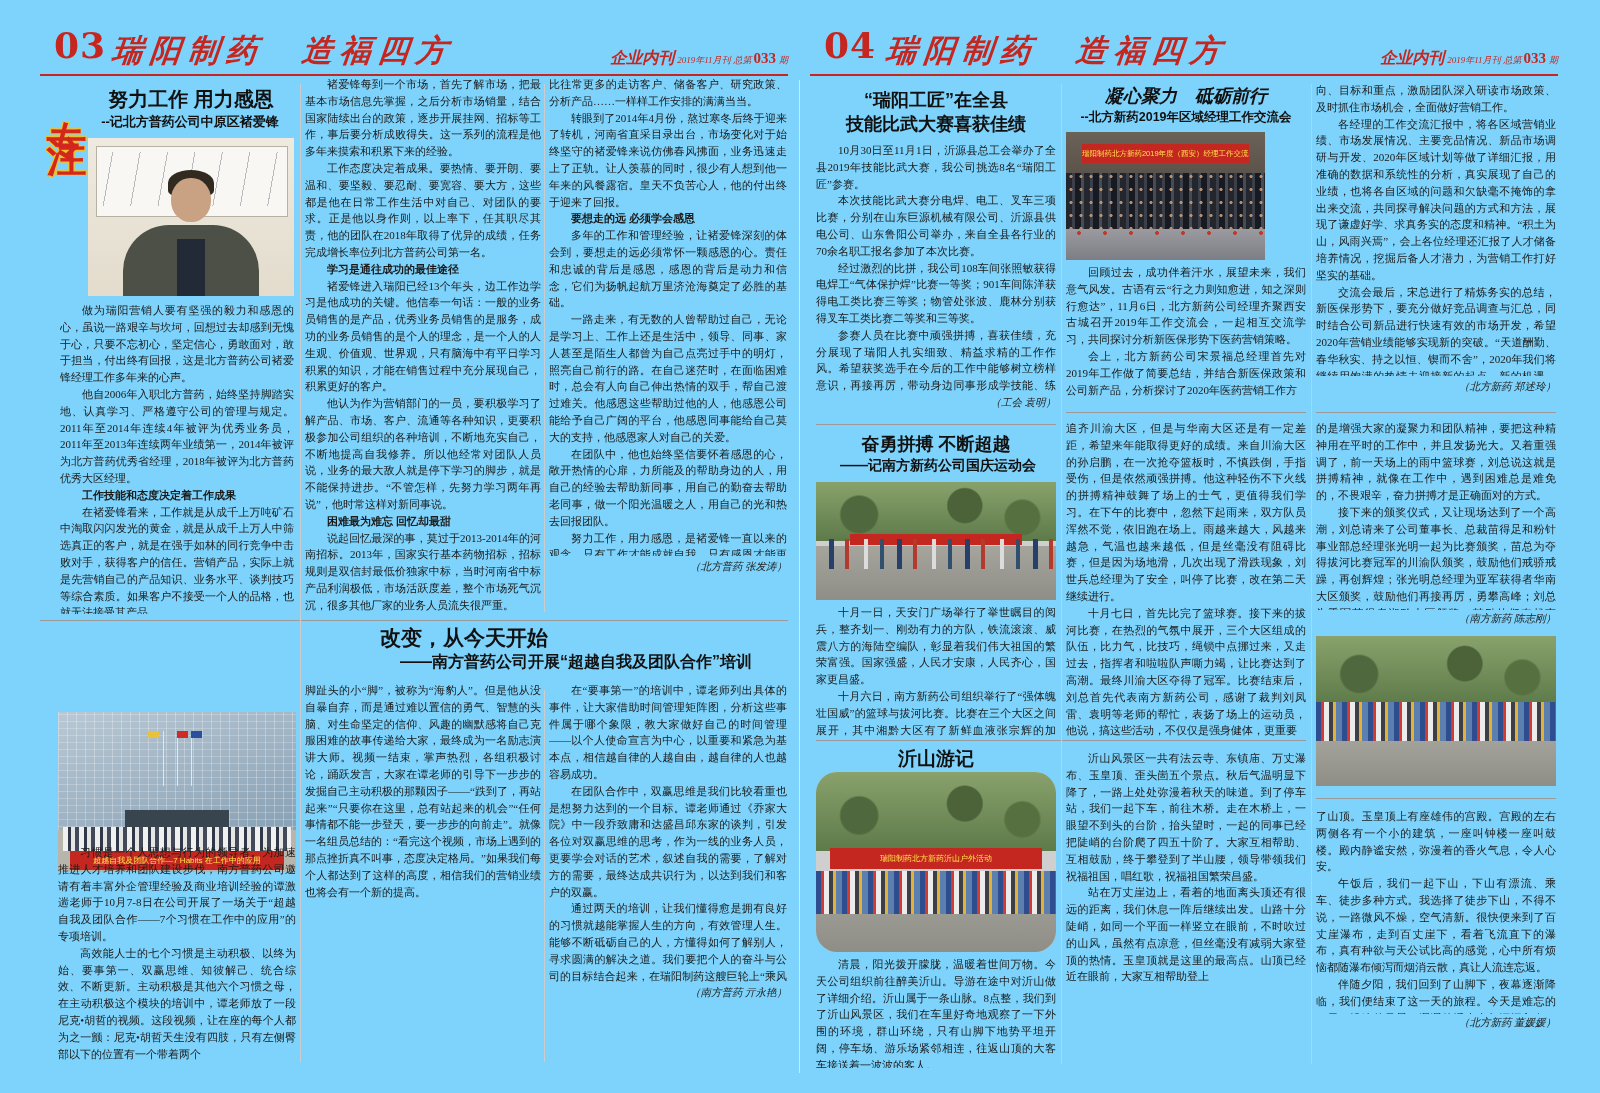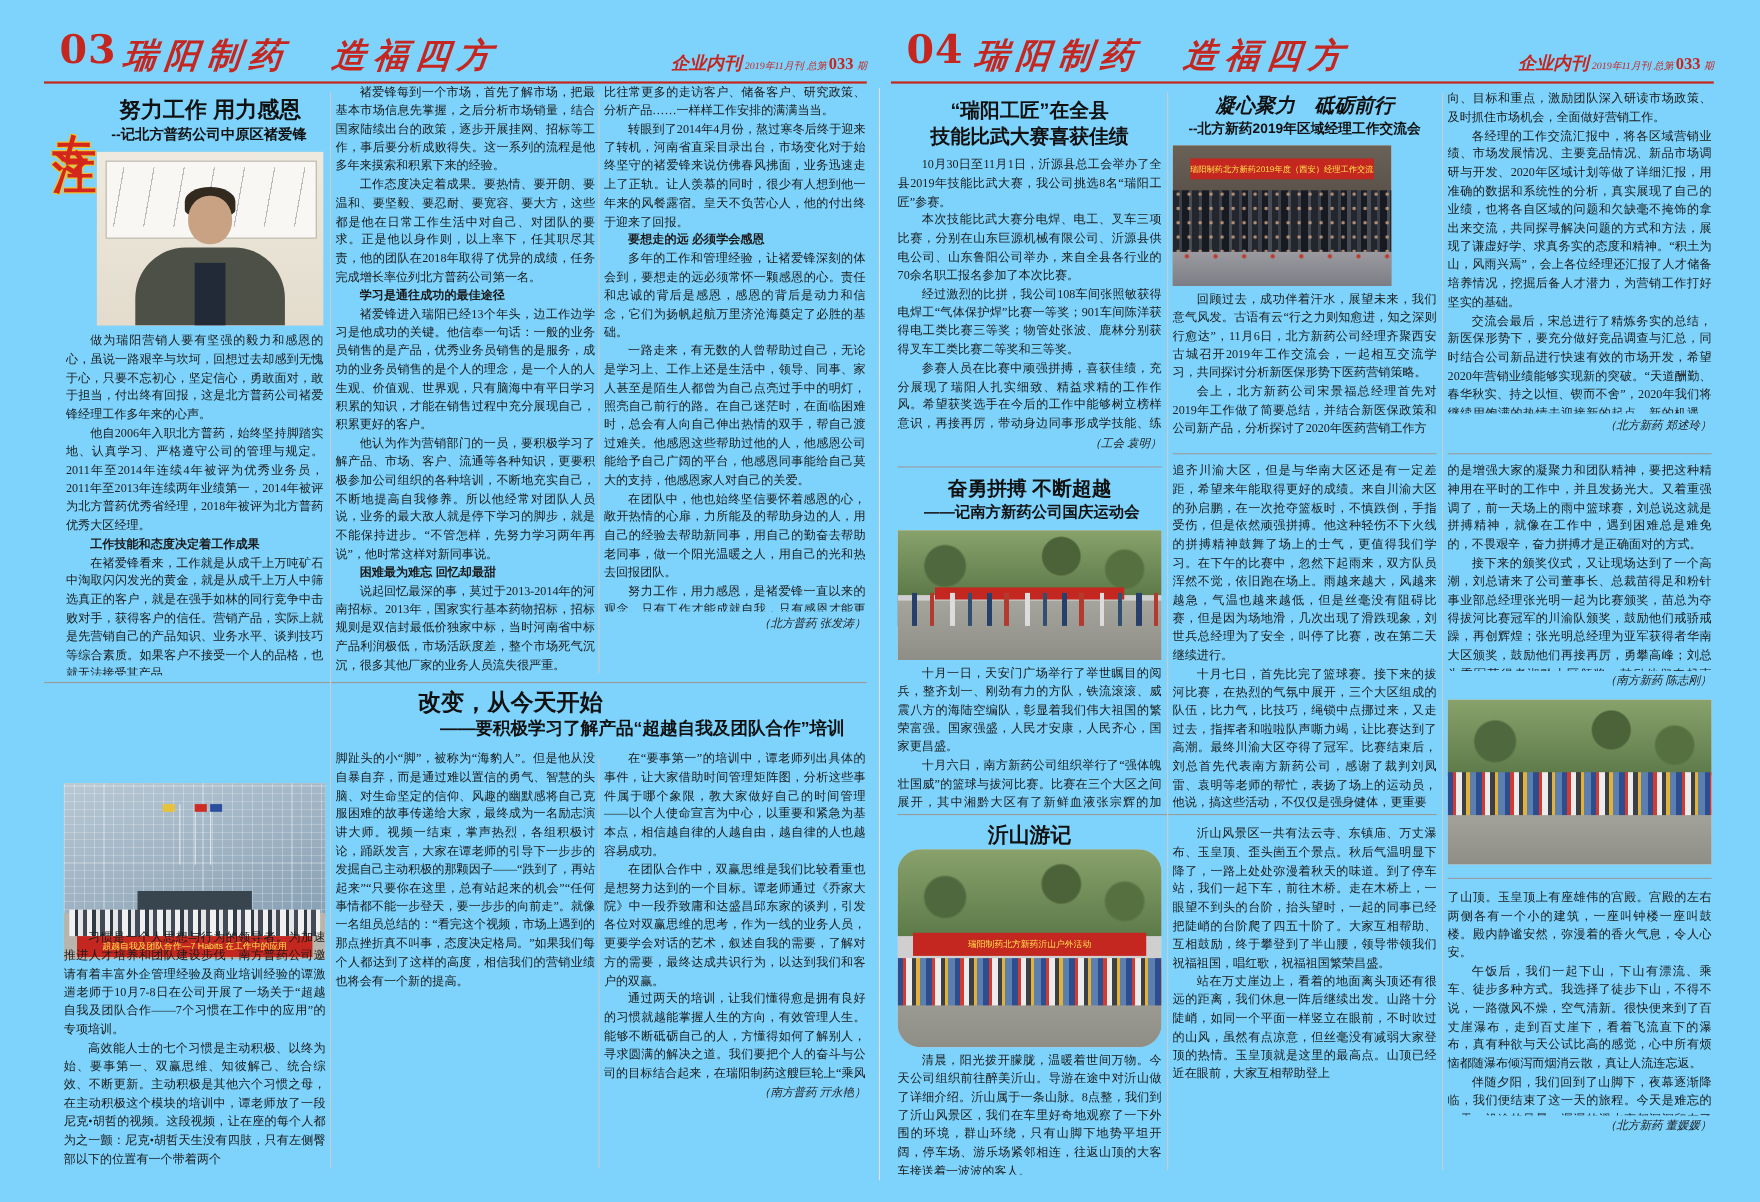--- a/index.html
+++ b/index.html
@@ -134,21 +134,21 @@
         <p>多年的工作和管理经验，让褚爱锋深刻的体会到，要想走的远必须常怀一颗感恩的心。责任和忠诚的背后是感恩，感恩的背后是动力和信念，它们为扬帆起航万里济沧海奠定了必胜的基础。</p>
         <p>一路走来，有无数的人曾帮助过自己，无论是学习上、工作上还是生活中，领导、同事、家人甚至是陌生人都曾为自己点亮过手中的明灯，照亮自己前行的路。在自己迷茫时，在面临困难时，总会有人向自己伸出热情的双手，帮自己渡过难关。他感恩这些帮助过他的人，他感恩公司能给予自己广阔的平台，他感恩同事能给自己莫大的支持，他感恩家人对自己的关爱。</p>
         <p>在团队中，他也始终坚信要怀着感恩的心，敞开热情的心扉，力所能及的帮助身边的人，用自己的经验去帮助新同事，用自己的勤奋去帮助老同事，做一个阳光温暖之人，用自己的光和热去回报团队。</p>
         <p>努力工作，用力感恩，是褚爱锋一直以来的观念。只有工作才能成就自我，只有感恩才能更好的工作和生活。让我们用工作创造更美好的明天，让我们用感恩点亮未来的路。</p>
       </div>
     <div class="byline" style="left:509px;top:560px;width:238px;">（北方普药 张发涛）</div>
 
     <div class="divider" style="left:0;top:620px;width:748px;"></div>
 
     <div class="atitle" style="left:300px;top:624px;font-size:21px;margin-left:40px;">改变，从今天开始</div>
-    <div class="asub" style="left:360px;top:652px;font-size:16px;">——要积极学习了解产品“超越自我及团队合作”培训</div>
+    <div class="asub" style="left:360px;top:652px;font-size:16px;">——南方普药公司开展“超越自我及团队合作”培训</div>
 
     <div class="photo" style="left:18px;top:712px;width:238px;height:160px;">
       <div class="ph-facade"></div>
       <div class="pole" style="left:44%;"></div>
       <div class="pole" style="left:50%;"></div>
       <div class="pole" style="left:56%;"></div>
       <div class="flag" style="left:38%;background:#e8c33a;"></div>
       <div class="flag" style="left:50%;background:#cf2b24;"></div>
       <div class="flag" style="left:56%;background:#2b4f9e;"></div>
       <div class="ph-entrance"></div>

